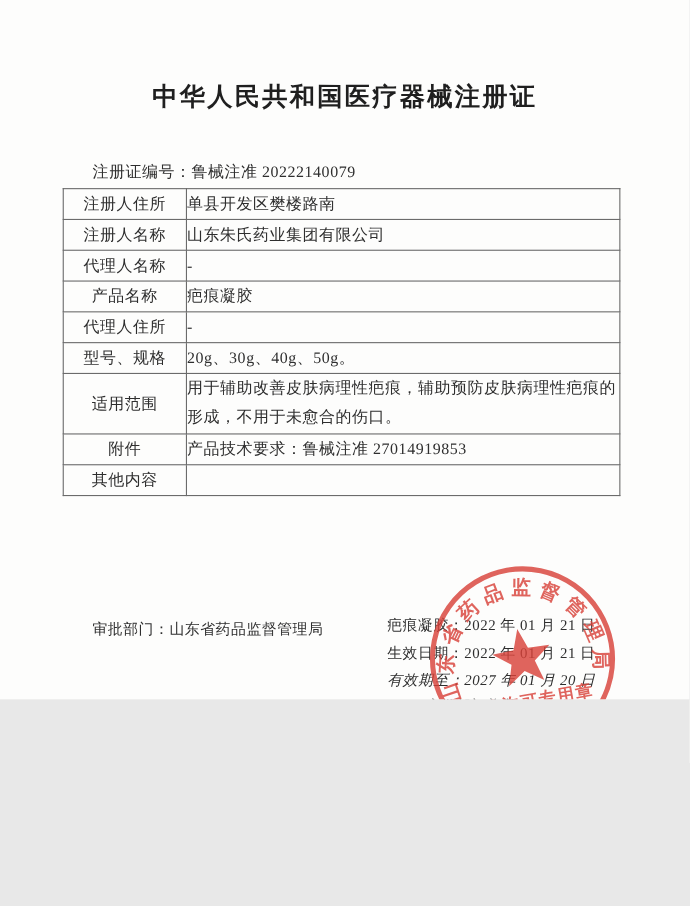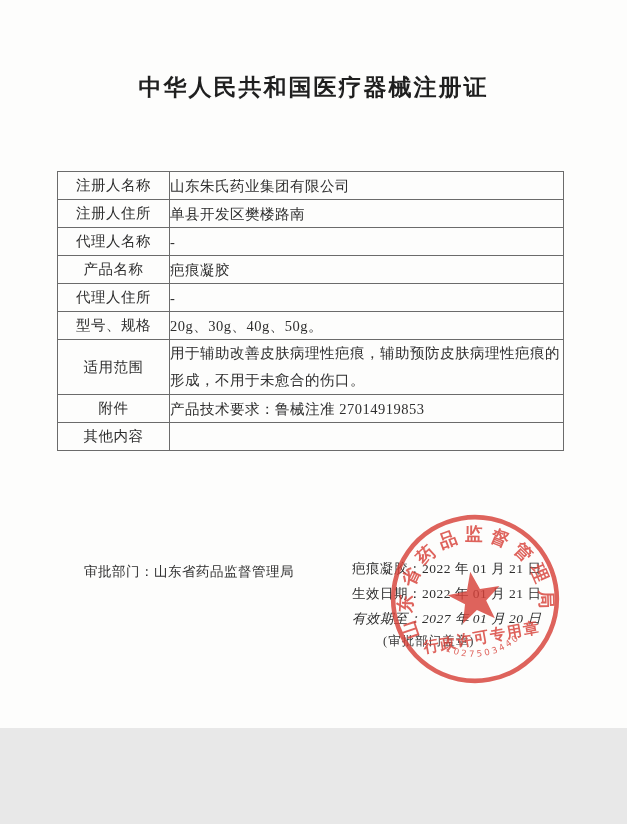--- a/index.html
+++ b/index.html
@@ -1,18 +1,18 @@
 <!DOCTYPE html>
 <html><head>
 <meta charset="utf-8">
 <style>
   html,body { margin:0; padding:0; background:#e8e8e8; }
   .page {
     position:relative;
-    width:627px; height:728px;
+    width:627px; height:636px;
     margin:0 auto;
     background:#fdfdfc;
     font-family:"Liberation Serif","DejaVu Serif",serif;
     color:#2e2e2e;
     overflow:hidden;
   }
   .title {
     position:absolute; top:72px; left:0; width:100%;
     text-align:center;
     font-size:23px; font-weight:700; letter-spacing:2px;
@@ -68,31 +68,34 @@
   }
   .stamp svg { width:100%; height:100%; }
 </style>
 </head>
 <body>
 
 <div class="page">
 
   <div class="title">中华人民共和国医疗器械注册证</div>
 
+  <div class="regno-line">
+    <span>注册证编号：</span><span>鲁械注准 20222140079</span>
+  </div>
 
   <table class="cert">
     <tbody>
     <tr class="row">
-      <td class="lbl">注册人名称</td>
-      <td class="val">山东朱氏药业集团有限公司</td>
+      <td class="lbl">注册人住所</td>
+      <td class="val">单县开发区樊楼路南</td>
     </tr>
 
     <tr class="row">
-      <td class="lbl">注册人住所</td>
-      <td class="val">单县开发区樊楼路南</td>
+      <td class="lbl">注册人名称</td>
+      <td class="val">山东朱氏药业集团有限公司</td>
     </tr>
 
 
     <tr class="row">
       <td class="lbl">代理人名称</td>
       <td class="val">-</td>
     </tr>
 
     <tr class="row">
       <td class="lbl">产品名称</td>

